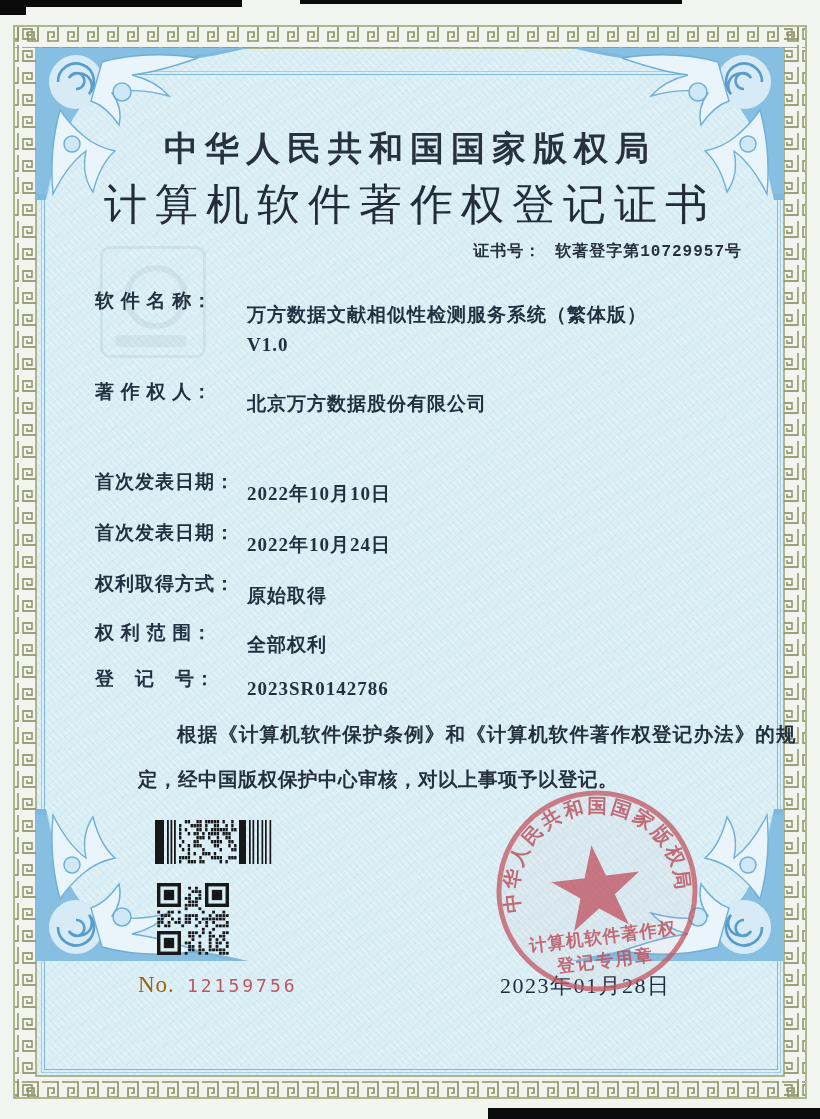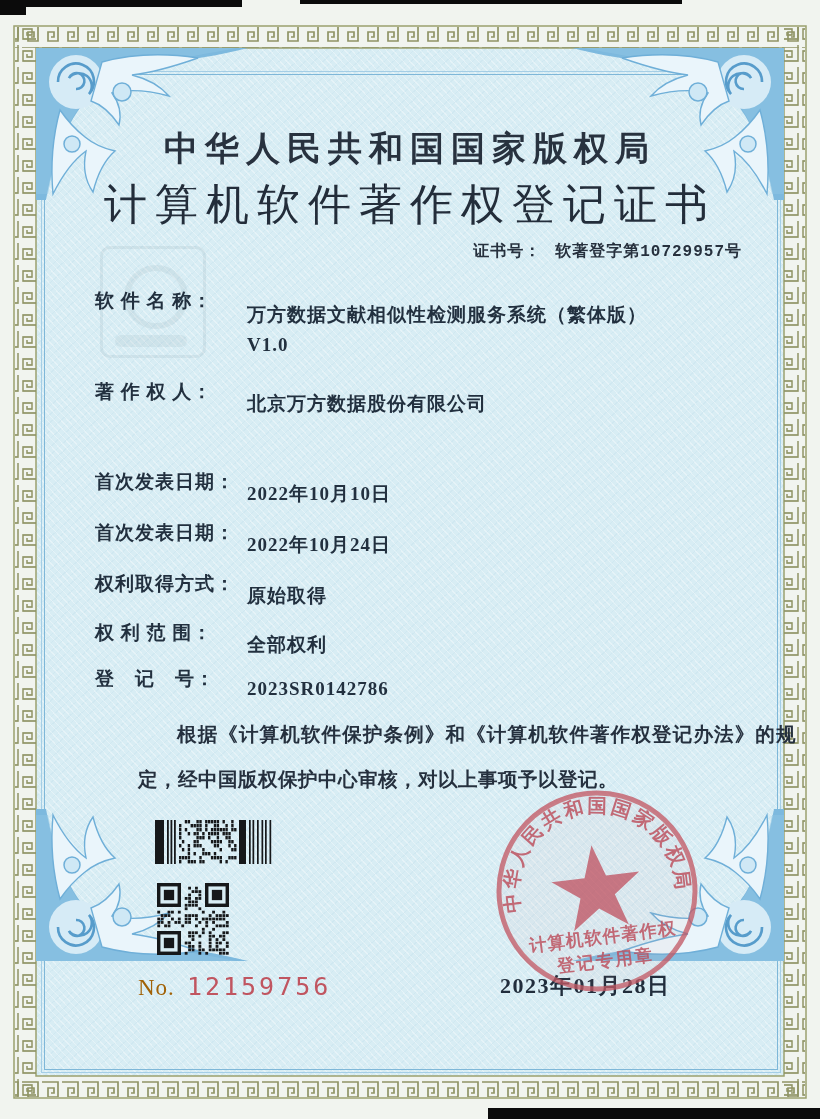--- a/index.html
+++ b/index.html
@@ -88,24 +88,24 @@
     position:absolute;left:90px;top:712px;width:658px;
     font-size:19.5px;font-weight:bold;line-height:45px;letter-spacing:.5px;
     text-align:justify;text-indent:2em;color:#25303e;margin-left:48px;
   }
 
   .barcode{position:absolute;left:153px;top:818px;width:130px;height:48px;}
   .qrcode{position:absolute;left:157px;top:883px;width:72px;height:72px;}
 
   .serial{position:absolute;left:138px;top:972px;font-size:23px;}
   .serial .prefix{font-weight:normal;color:#a16207;letter-spacing:1px;}
-  .serial .number{color:#c05560;letter-spacing:3px;margin-left:12px;font-family:"DejaVu Sans Mono","Liberation Mono",monospace;font-size:25px;}
+  .serial .number{color:#c05560;letter-spacing:3px;margin-left:12px;font-family:"DejaVu Sans Mono","Liberation Mono",monospace;font-size:18px;}
 
   .issue-date{
-    position:absolute;left:500px;top:971px;font-size:22px;font-weight:bold;
+    position:absolute;left:500px;top:971px;font-size:22px;font-weight:normal;
     letter-spacing:1.5px;color:#212d3c;
   }
 
   .seal{position:absolute;left:494px;top:788px;width:206px;height:206px;opacity:.85;
         transform:rotate(-7deg);}
 </style>
 </head>
 <body>
 
 <div class="stage">

